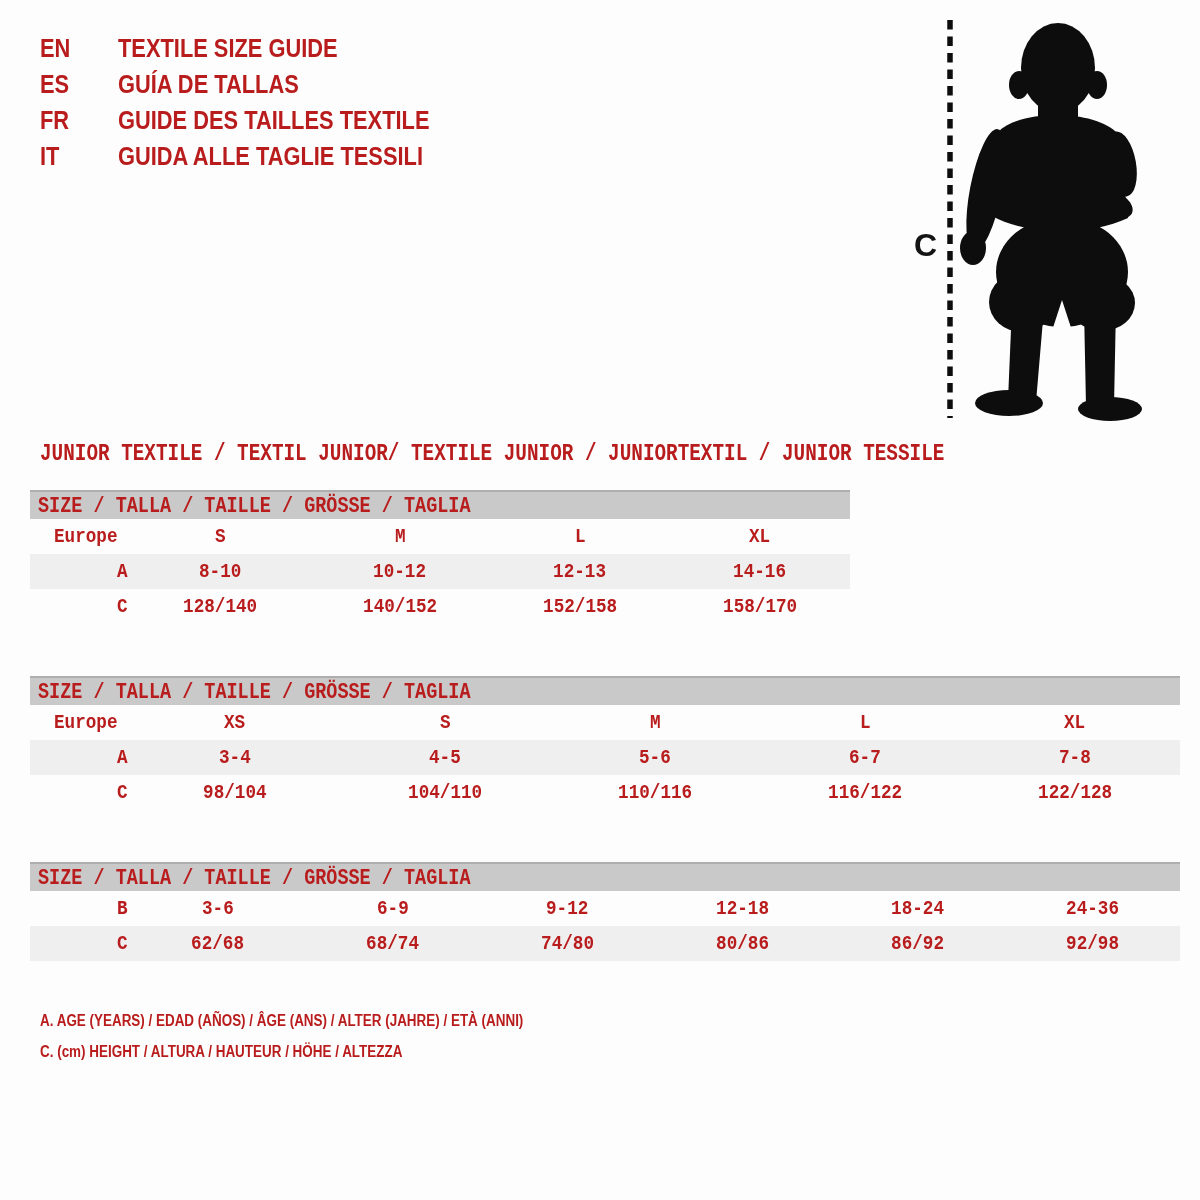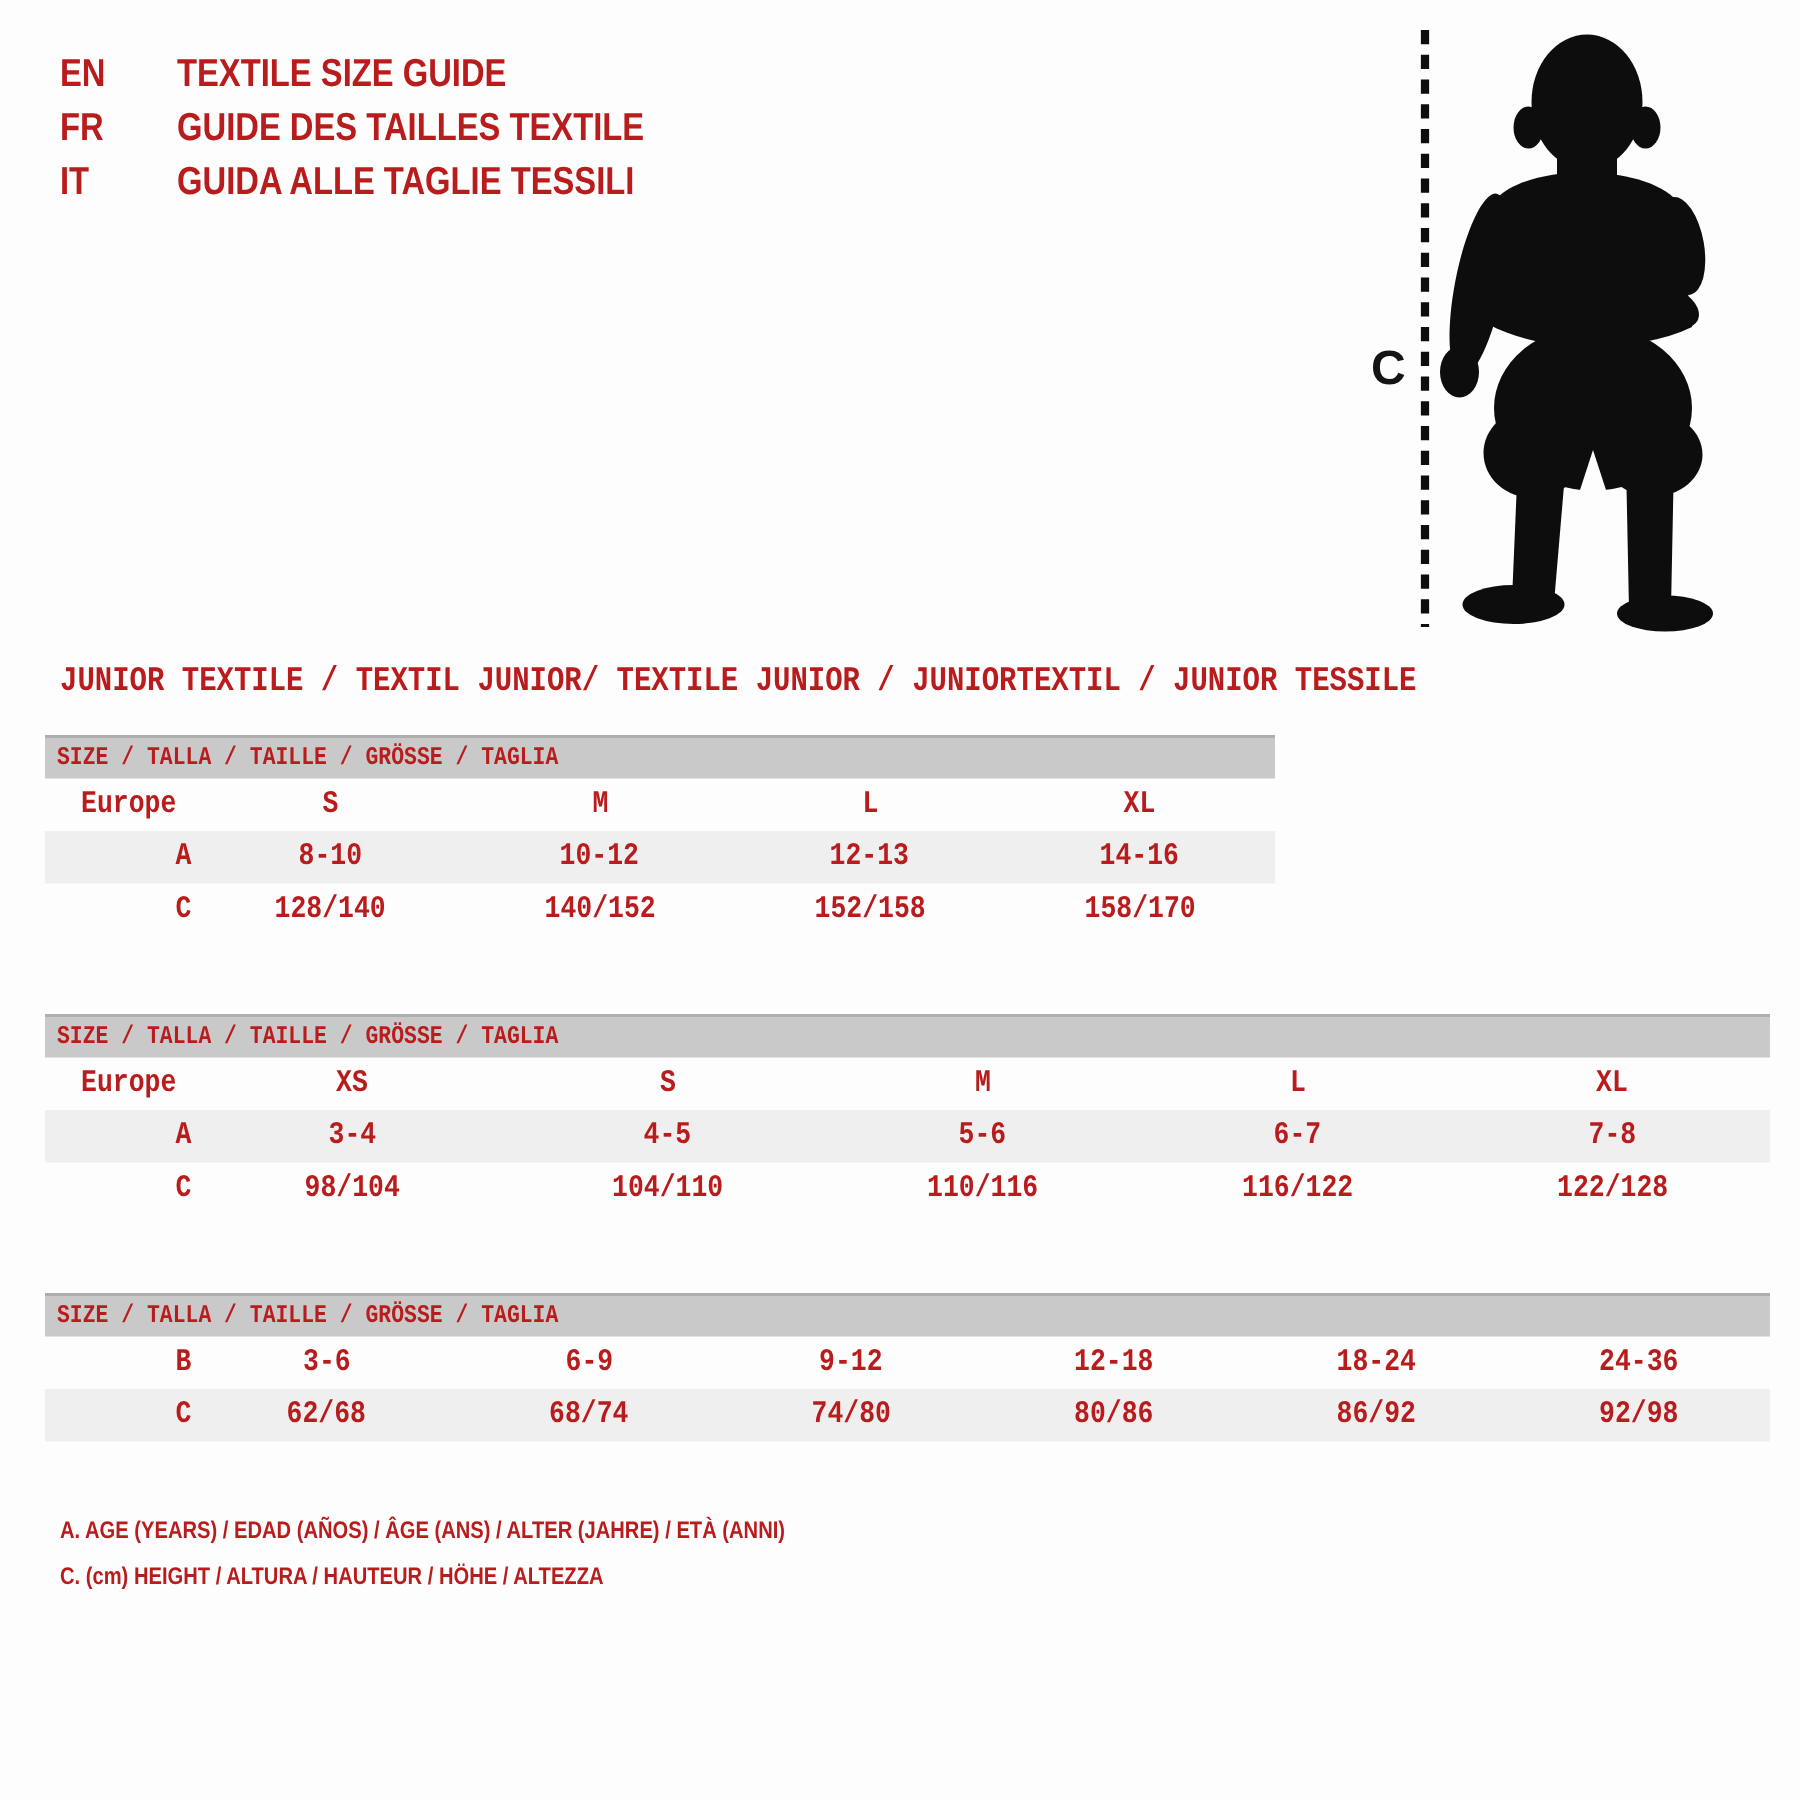--- a/index.html
+++ b/index.html
@@ -34,23 +34,23 @@
   .babies-title-line + .babies-title-line { margin-top:11px; }
 
   .tbl { margin-top:22px; }
   .w-junior { width:820px; }
   .w-full   { width:1150px; }
 
   .tbl-head {
     height:29px; box-sizing:border-box;
     background:#c9c9c9;
     border-top:2px solid #aeaeae;
-    display:flex; align-items:center;
+    display:flex; align-items:flex-end;
     padding-left:8px;
-    font-size:17px;
+    font-size:22px;
   }
   .tbl-row { display:flex; align-items:center; height:35px; font-size:21px; }
   .tbl-row.shaded { background:#efefef; }
   .cell-label { width:100px; flex:none; padding-left:8px; box-sizing:border-box; text-align:right; }
   .cell { flex:1; text-align:center; }
 
   
   .legend { padding:44px 0 0 40px; }
   .legend-line { display:block; font-size:16px; line-height:31px; }
 
@@ -59,20 +59,24 @@
 </head>
 <body>
 
 <div class="page">
 
   <div class="top">
     <div class="langs">
       <div class="lang-row">
         <span class="lang-code"><span class="cond-l">EN</span></span>
         <span class="cond-l">TEXTILE SIZE GUIDE</span>
+      </div>
+      <div class="lang-row">
+        <span class="lang-code"><span class="cond-l">ES</span></span>
+        <span class="cond-l">GUÍA DE TALLAS</span>
       </div>
       <div class="lang-row">
         <span class="lang-code"><span class="cond-l">FR</span></span>
         <span class="cond-l">GUIDE DES TAILLES TEXTILE</span>
       </div>
       <div class="lang-row">
         <span class="lang-code"><span class="cond-l">IT</span></span>
         <span class="cond-l">GUIDA ALLE TAGLIE TESSILI</span>
       </div>
     </div>

